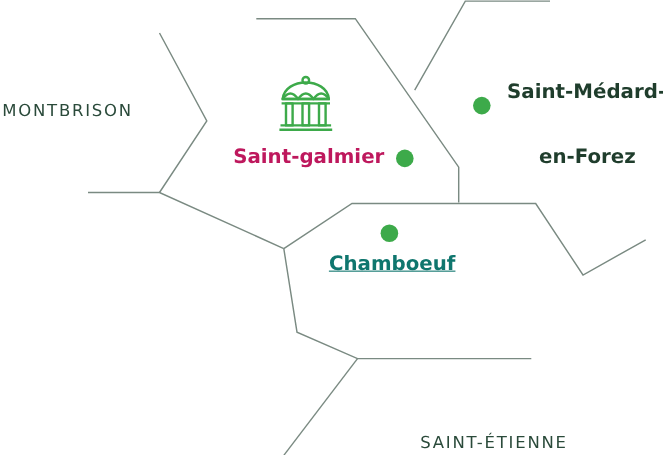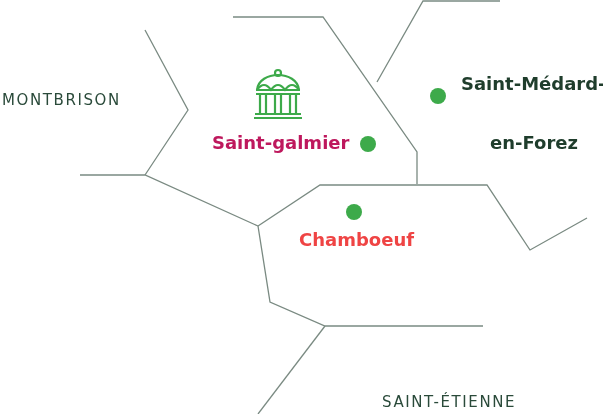--- a/index.html
+++ b/index.html
@@ -55,13 +55,13 @@
 </svg>
 
 <div class="town-label" style="left:212px; top:132px; color:#be185d;">Saint-galmier</div>
 <div class="dot" style="left:360px; top:136px; background:#3daa4a;"></div>
 
 <div class="dot" style="left:430px; top:88px; background:#3daa4a;"></div>
 <div class="town-label" style="left:461px; top:73px; color:#1f3d2c;">Saint-Médard-</div>
 <div class="town-label" style="left:490px; top:96px; color:#1f3d2c;margin-top:36px;">en-Forez</div>
 
 <div class="dot" style="left:346px; top:204px; background:#3daa4a;"></div>
-<div class="town-label" style="left:299px; top:229px; color:#ef4444;">Chamboeuf</div>
+<div class="town-label" style="left:299px; top:229px; color:#0f766e;text-decoration:underline;">Chamboeuf</div>
 
 </body></html>

